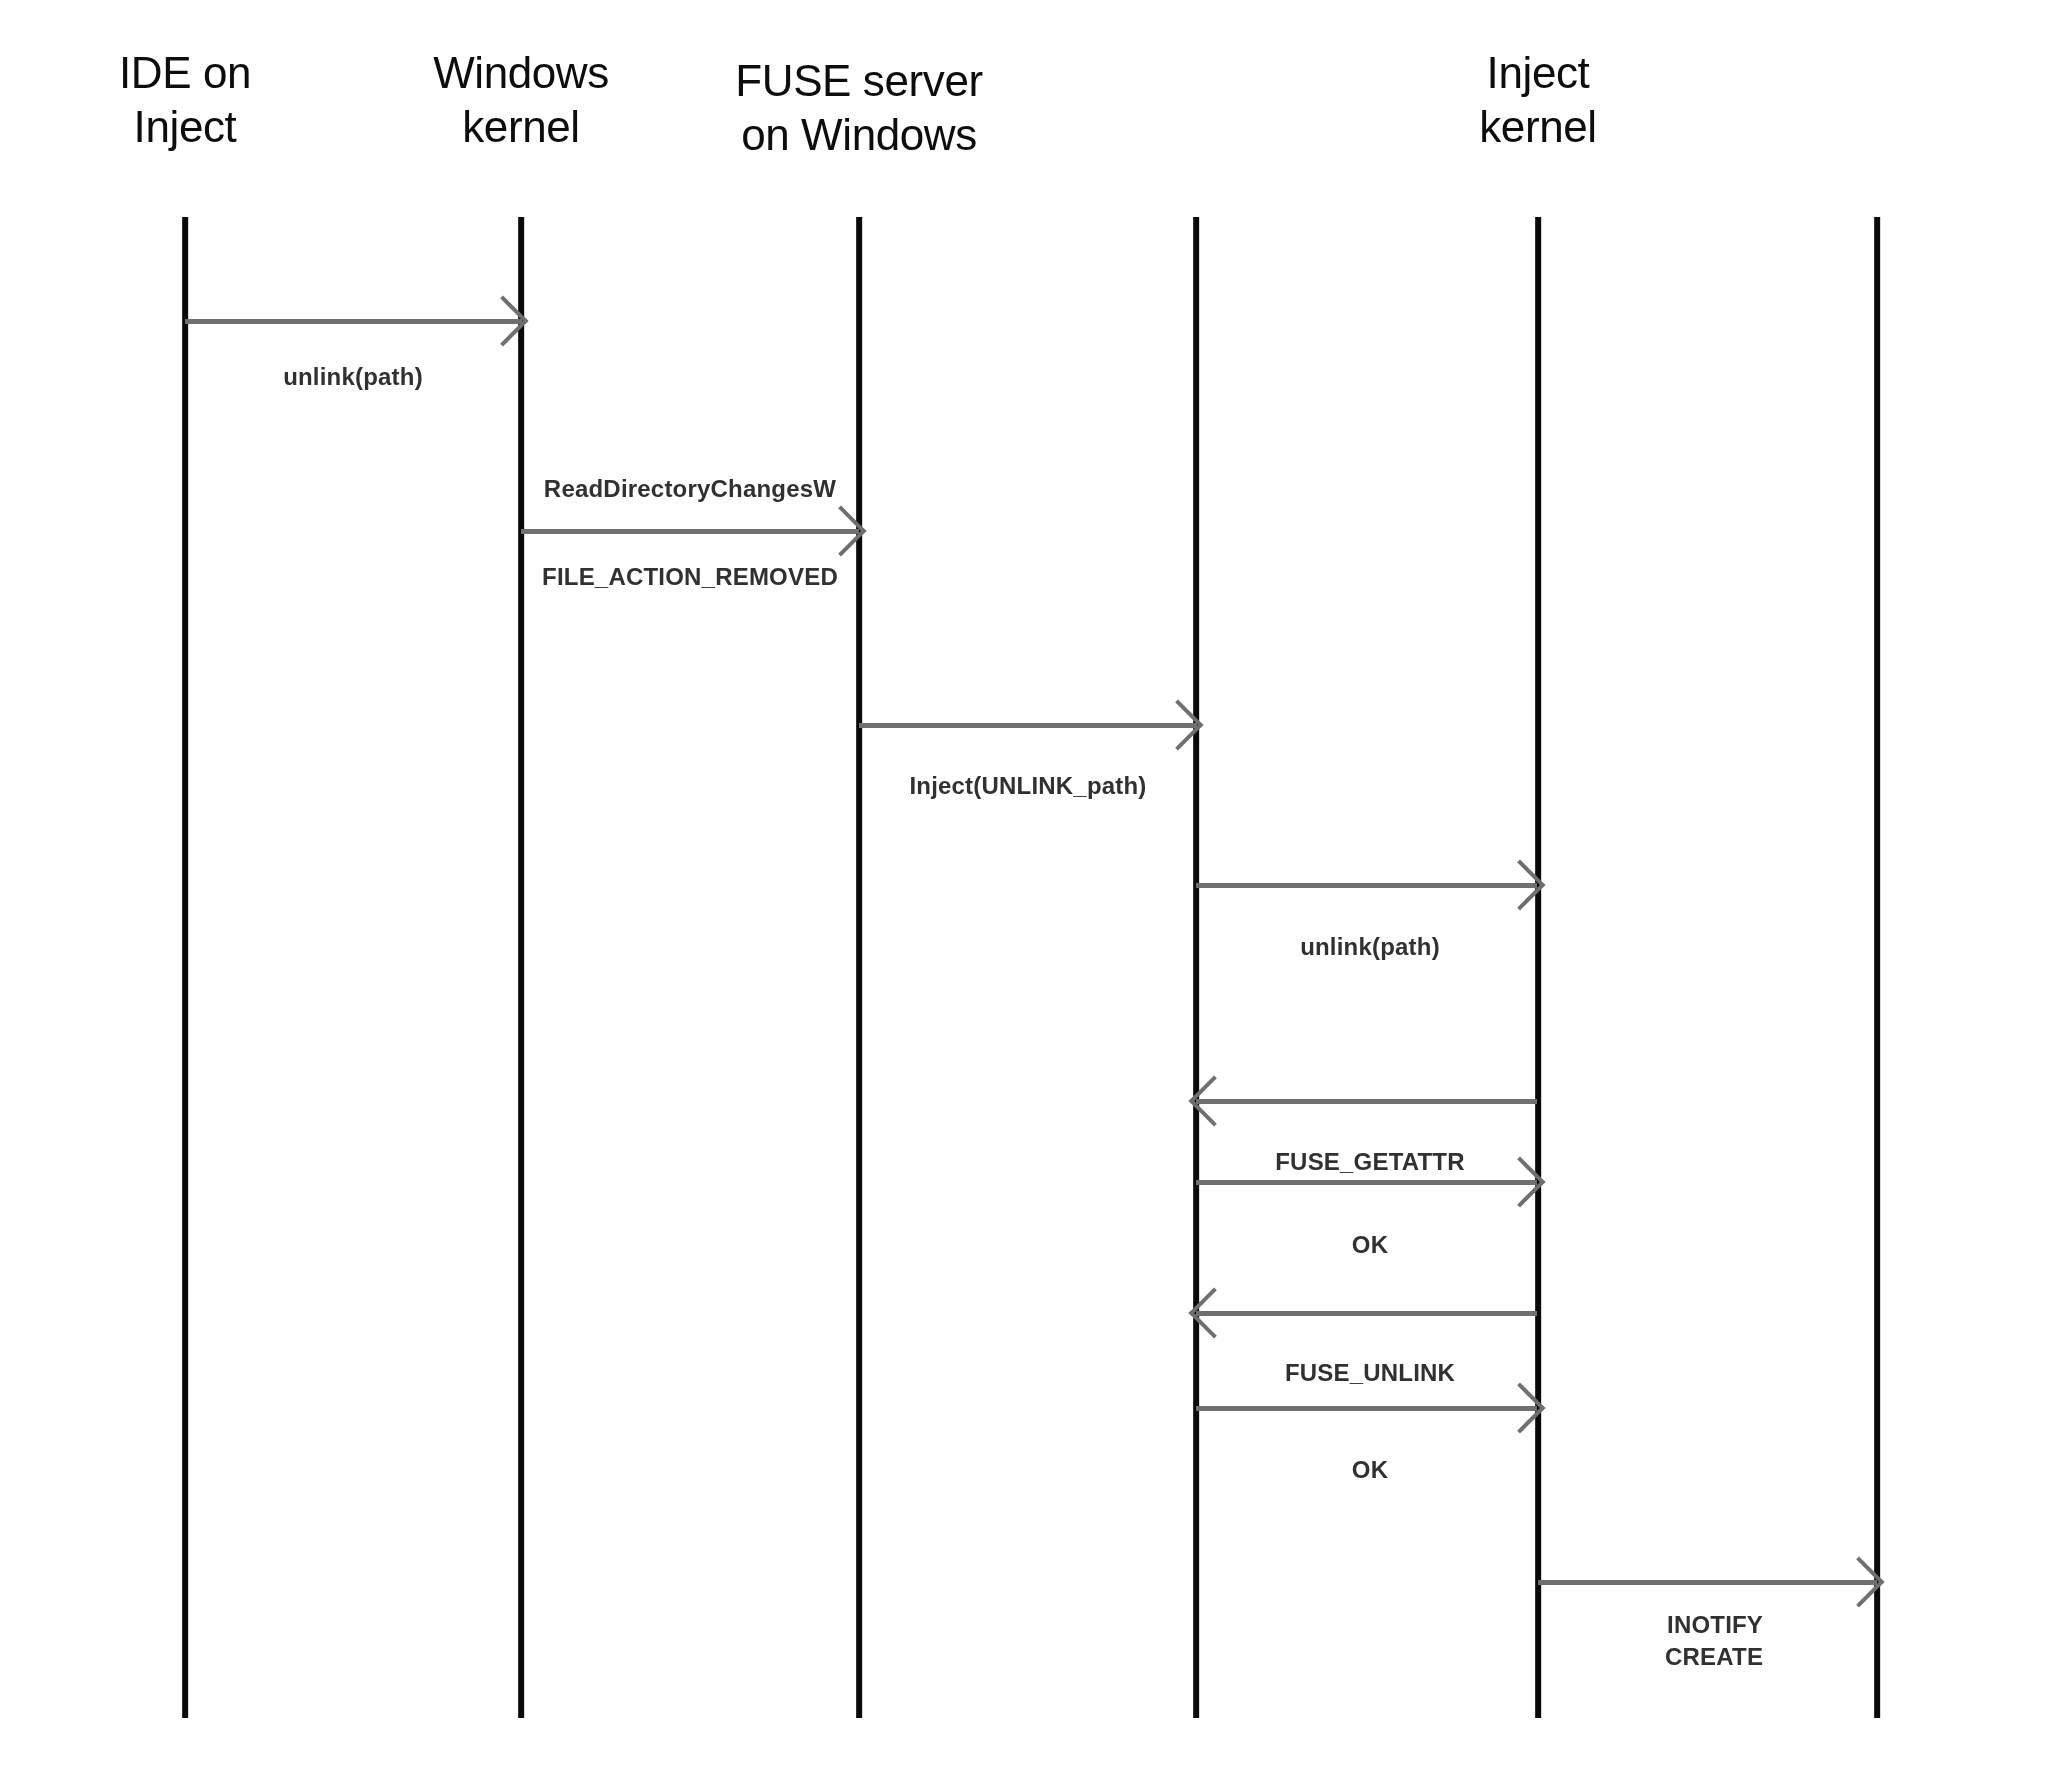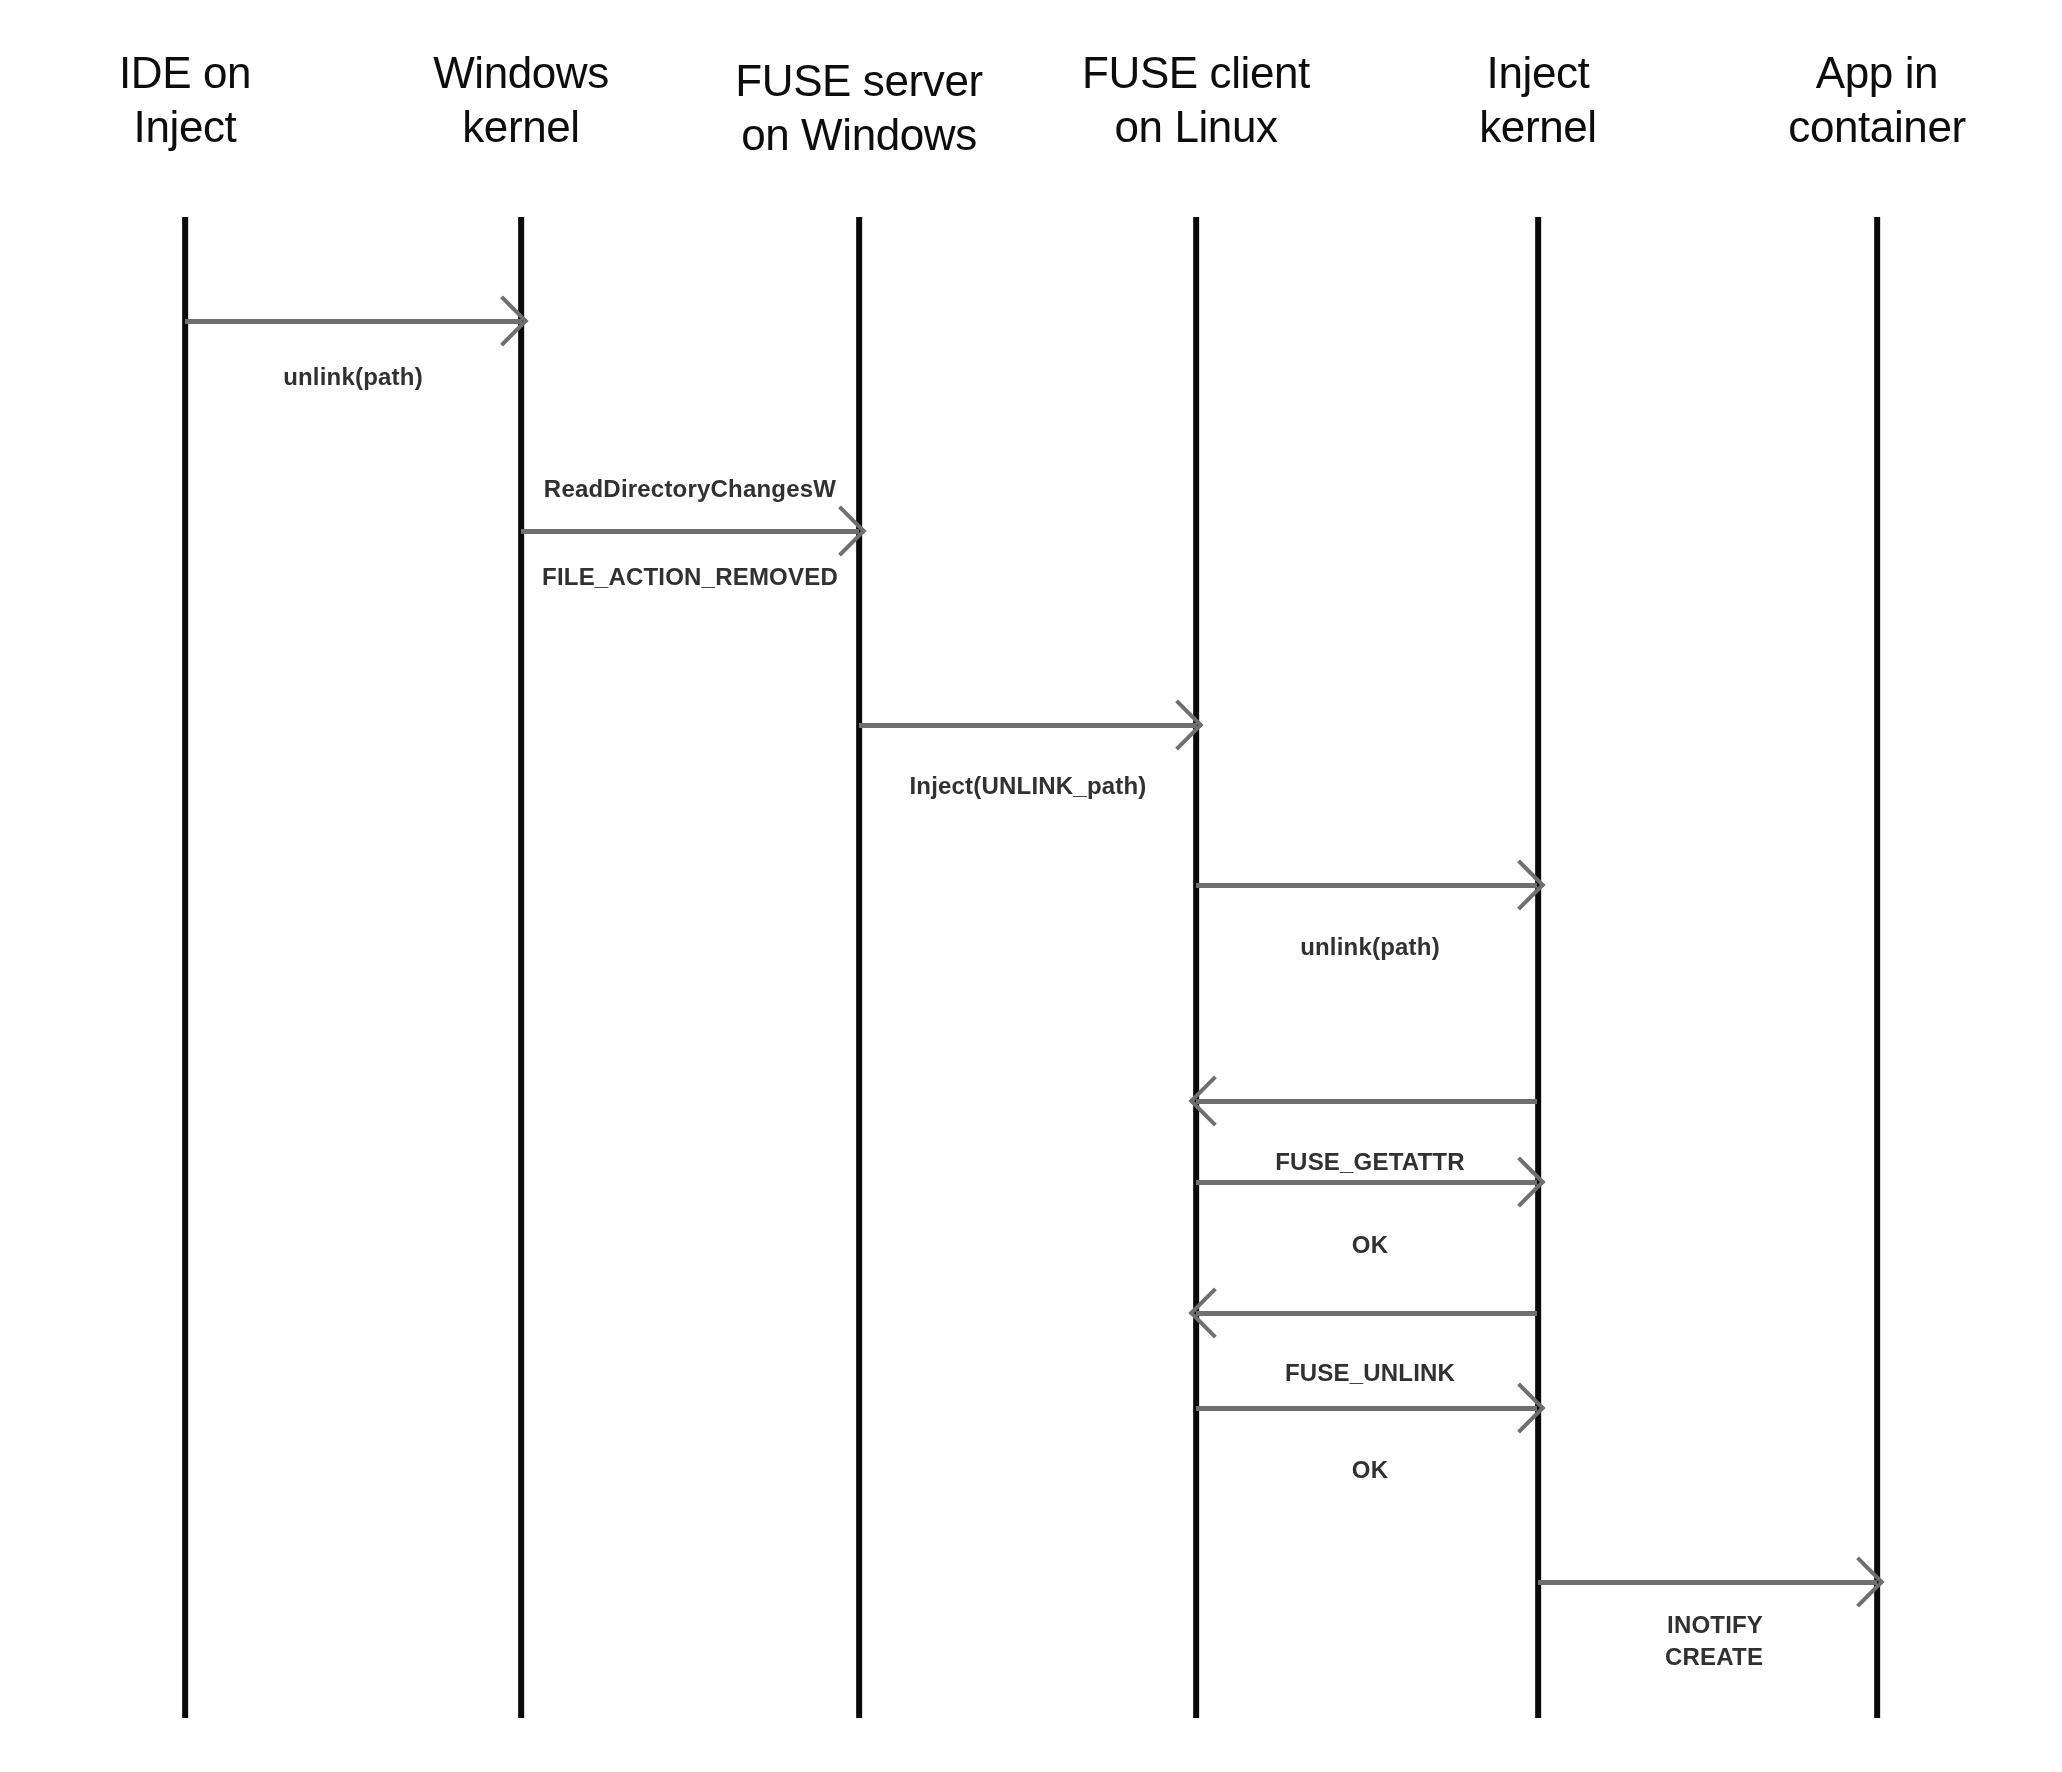--- a/index.html
+++ b/index.html
@@ -69,26 +69,22 @@
 <body>
 
 <div id="canvas">
 
   <div class="participant-header" style="left:185px; top:46px; width:304px;">IDE on
 Inject</div>
   <div class="participant-header" style="left:521px; top:46px; width:304px;">Windows
 kernel</div>
   <div class="participant-header" style="left:859px; top:46px; width:323px;margin-top:8px;">FUSE server
 on Windows</div>
-  <div class="participant-header" style="left:1196px; top:46px; width:323px;">FUSE client
-on Linux</div>
   <div class="participant-header" style="left:1538px; top:46px; width:304px;">Inject
 kernel</div>
-  <div class="participant-header" style="left:1877px; top:46px; width:314px;">App in
-container</div>
 
   <div class="lifeline" style="left:185px;  top:217px; height:1501px;"></div>
   <div class="lifeline" style="left:521px;  top:217px; height:1501px;"></div>
   <div class="lifeline" style="left:859px;  top:217px; height:1501px;"></div>
   <div class="lifeline" style="left:1196px; top:217px; height:1501px;"></div>
   <div class="lifeline" style="left:1538px; top:217px; height:1501px;"></div>
   <div class="lifeline" style="left:1877px; top:217px; height:1501px;"></div>
 
   <div class="msg-line" style="left:185px; top:319px; width:337px;"></div>
   <div class="arrowhead right" style="left:521px; top:321px;"></div>

